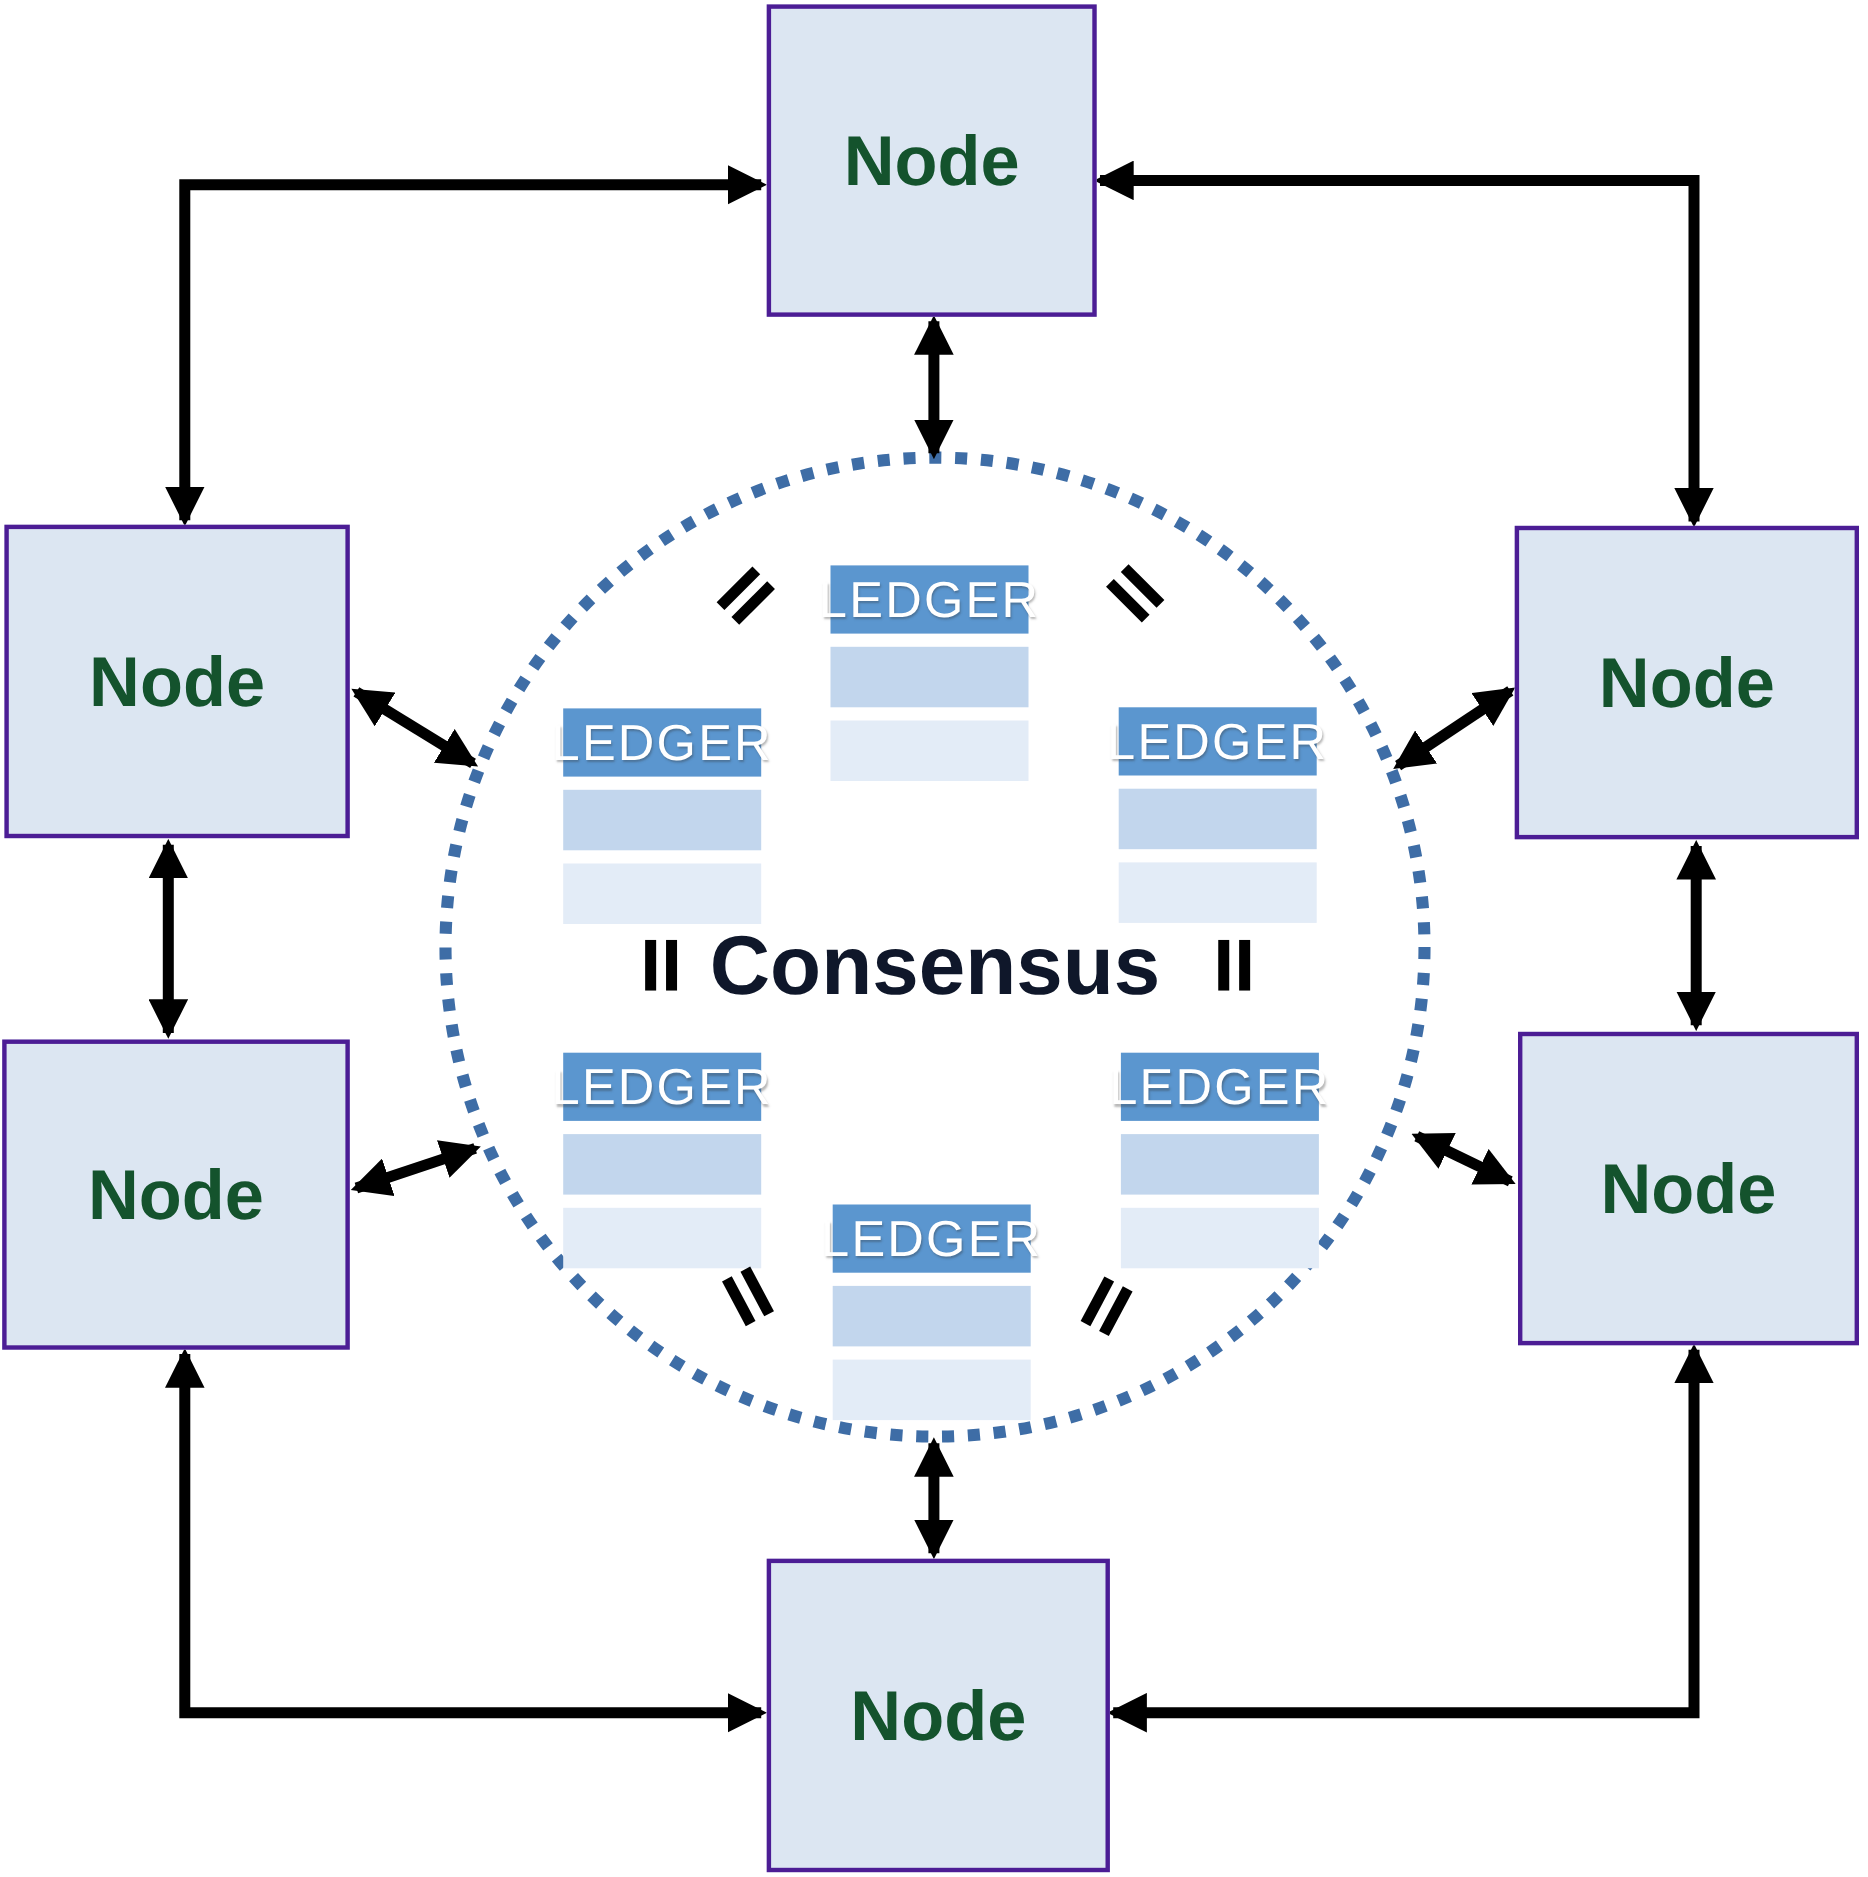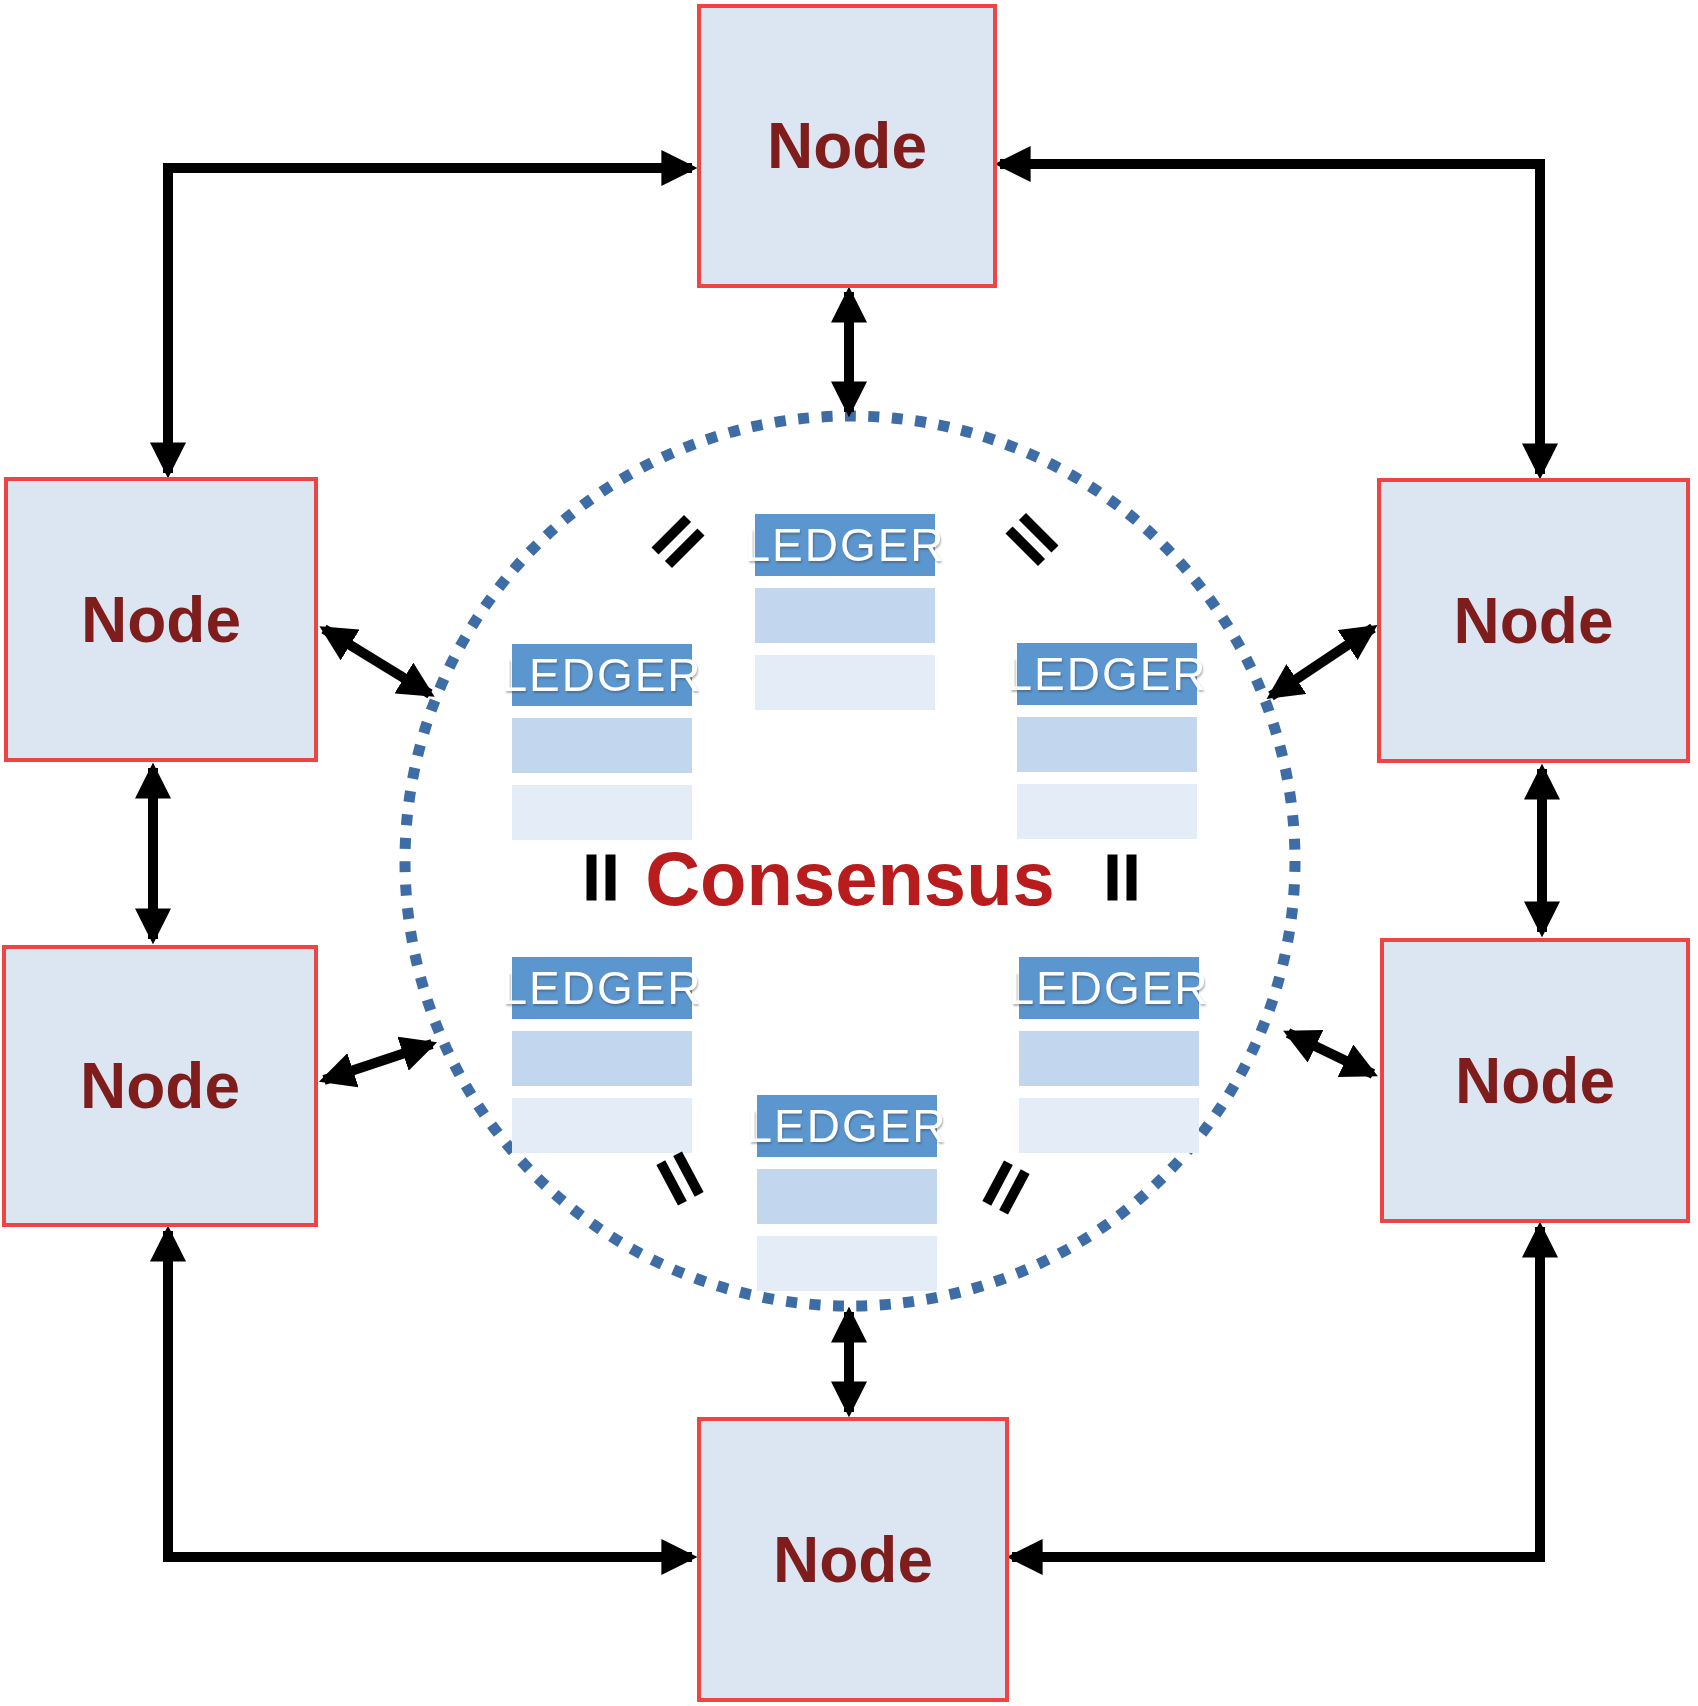--- a/index.html
+++ b/index.html
@@ -2,38 +2,38 @@
 <html><head>
 <meta charset="utf-8">
 <style>
   html,body { margin:0; padding:0; background:#ffffff; }
   #canvas {
     position:relative; width:1698px; height:1706px; background:#ffffff;
     font-family:"Liberation Sans", sans-serif; overflow:hidden;
   }
   .node {
     position:absolute; box-sizing:border-box;
-    background:#dce6f2; border:4px solid #ef4444;
+    background:#dce6f2; border:4px solid #4c1d95;
     display:flex; align-items:center; justify-content:center;
-    font-weight:bold; font-size:64px; color:#7f1d1d;
+    font-weight:bold; font-size:64px; color:#14532d;
   }
   .ledger { position:absolute; width:180px;margin-top:44px; }
   .ledger .hdr {
     height:62px; background:#5b96cf; color:#ffffff;
     display:flex; align-items:center; justify-content:center;
     font-size:46px; letter-spacing:2px;
     text-shadow:1px 2px 2px rgba(50,50,50,0.35);
     margin-bottom:12px;
   }
   .ledger .row { height:55px; margin-bottom:12px; }
   .ledger .row.mid { background:#c2d6ed; }
   .ledger .row.lt  { background:#e3ecf7; }
   .consensus {
     position:absolute; left:600px; top:835px; width:500px;
-    text-align:center; font-weight:bold; font-size:76px; color:#b91c1c;
+    text-align:center; font-weight:bold; font-size:76px; color:#0f172a;
   }
   .eq {
     position:absolute; width:46px; height:29px;
     display:flex; flex-direction:column; justify-content:space-between;
   }
   .eq .bar { height:10px; background:#000; }
   svg.connectors { position:absolute; left:0; top:0; }
 </style>
 </head>
 <body>

